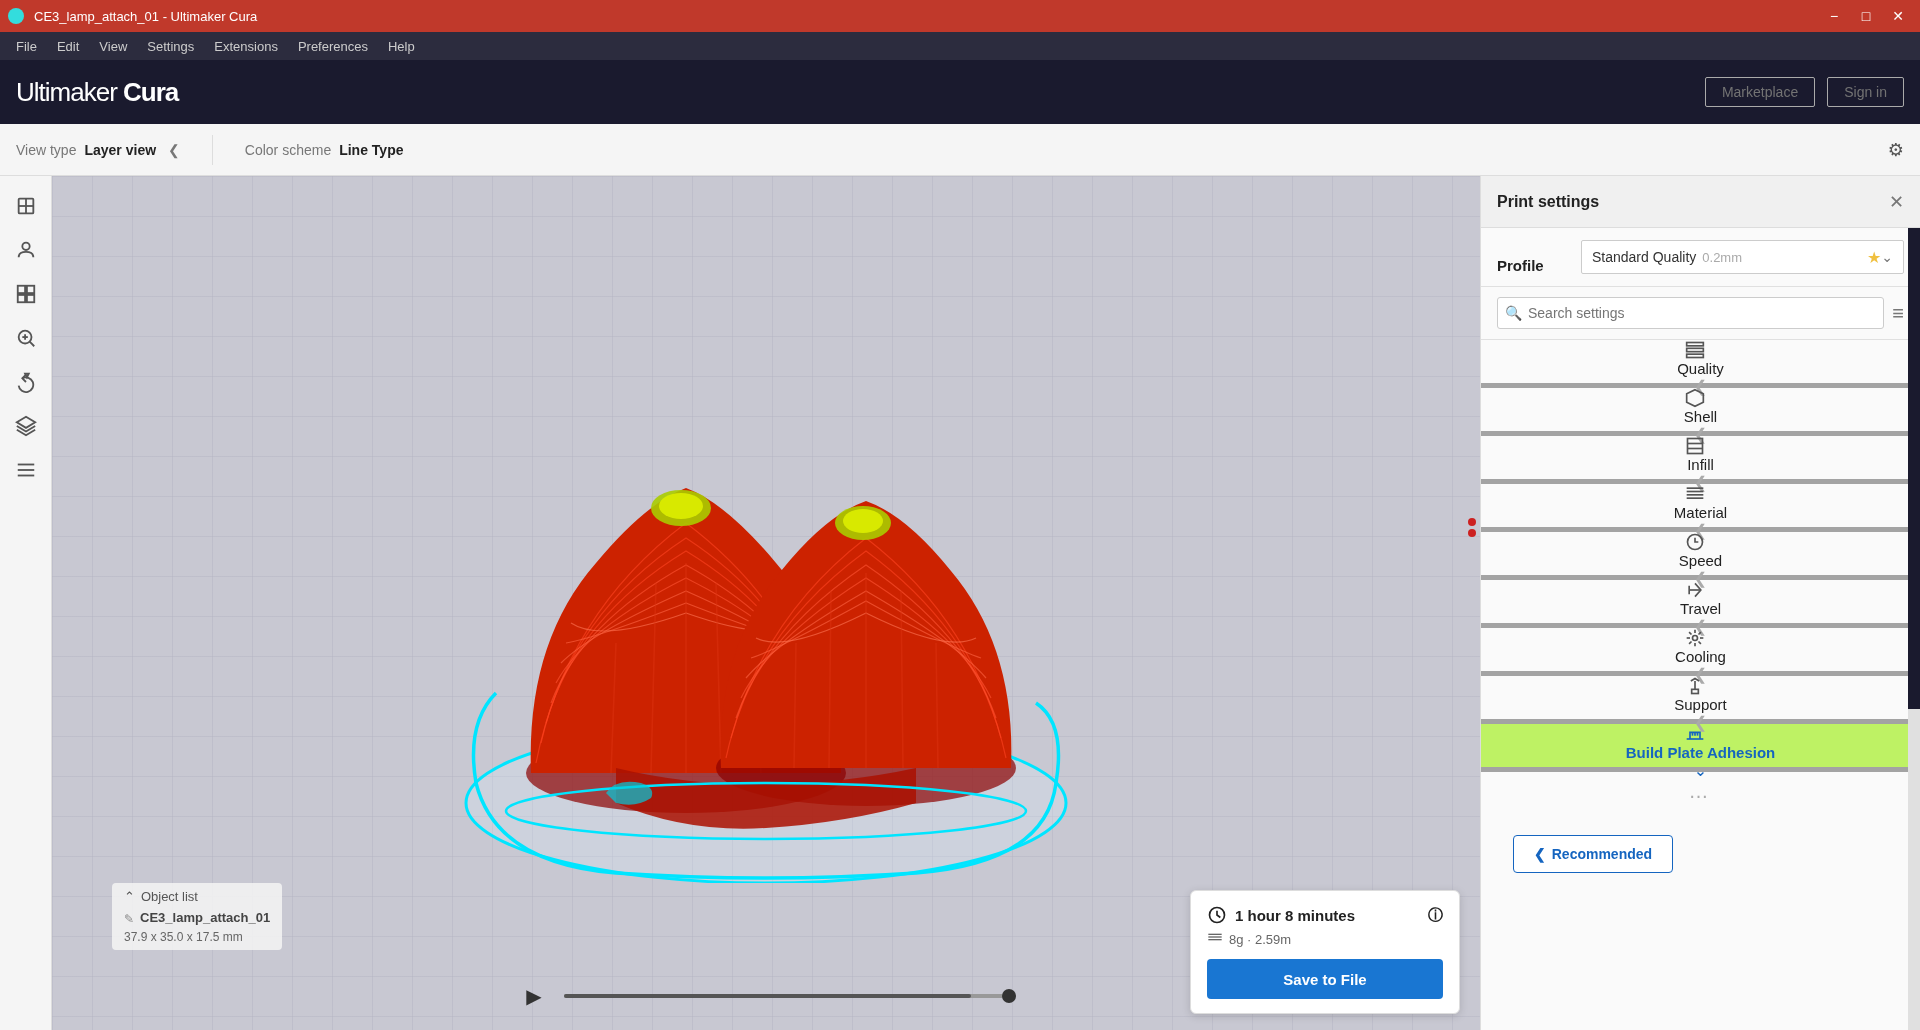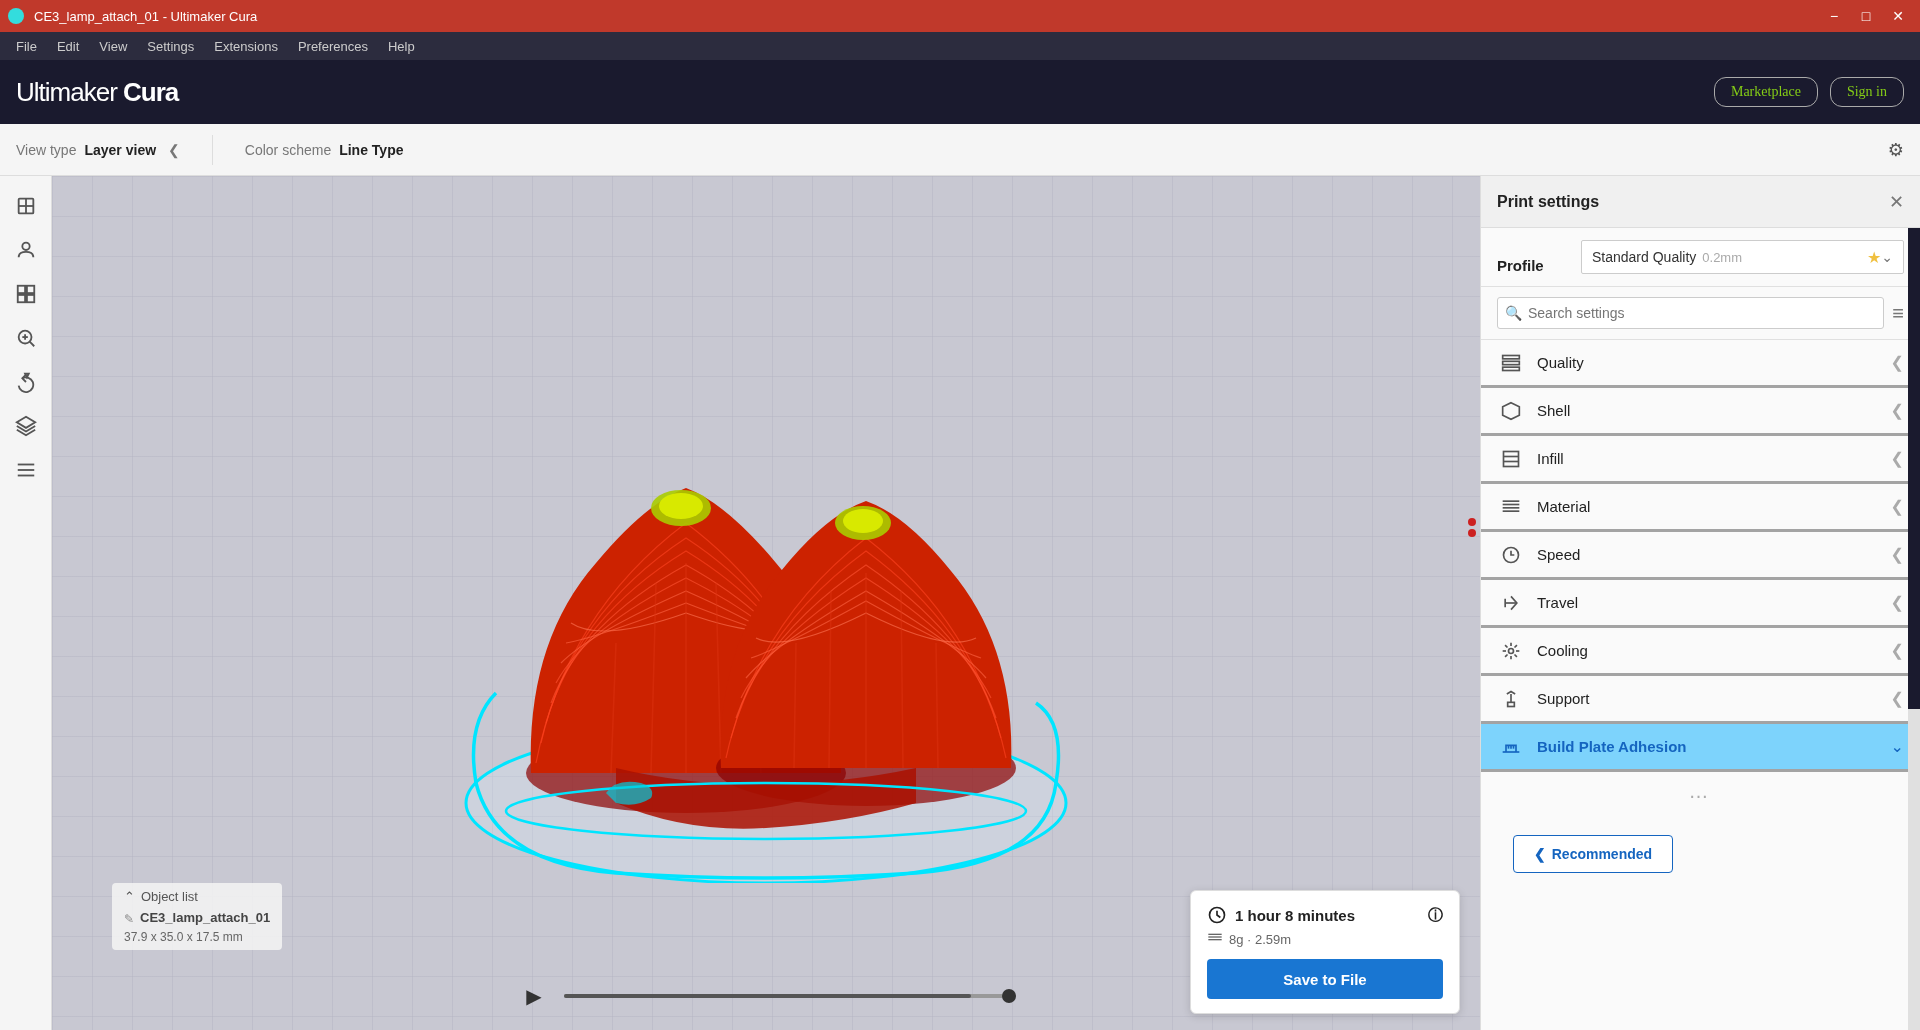--- a/index.html
+++ b/index.html
@@ -77,25 +77,24 @@
     .nav-tab.active {
       color: white;
       border: 1px solid #555;
       background: transparent;
     }
     .toolbar-right { display: flex; gap: 12px; align-items: center; margin-left: auto; }
     .toolbar-btn {
       padding: 6px 16px;
       border: 1px solid #aaa;
       background: transparent;
-      color: #84cc16;
+      color: #737373;
       font-size: 14px;
       cursor: pointer;
-      border-radius: 12px;
-      font-family: Liberation Serif, serif;
+      border-radius: 2px;
     }
 
     
     #viewbar {
       height: 52px;
       background: #f5f5f5;
       border-bottom: 1px solid #ddd;
       display: flex;
       align-items: center;
       padding: 0 16px;
@@ -312,24 +311,25 @@
       color: #999;
       font-size: 14px;
     }
     #search-menu { color: #777; font-size: 20px; cursor: pointer; }
 
     
     #settings-list { flex: 1; overflow-y: auto; }
     .settings-section {
       display: flex;
       align-items: center;
-      padding: 0 16px;
+      padding: 0 33px;
       height: 48px;
-      border-bottom: 3px solid #a3a3a3;
-      cursor: pointer;
+      border-bottom: 5px solid #a3a3a3;
+      cursor: pointer;
+      flex-direction: column;
     }
     .section-icon { width: 28px; height: 28px; display: flex; align-items: center; justify-content: center; color: #555; font-size: 16px; margin-right: 12px; }
     .section-label { font-size: 15px; color: #222; flex: 1; }
     .section-arrow { color: #aaa; font-size: 16px; }
     .section-expanded .section-arrow { color: #1565c0; }
 
     
     #recommended-btn {
       margin: 16px;
       padding: 10px 20px;
@@ -722,21 +722,21 @@
           <svg width="20" height="20" viewBox="0 0 24 24" fill="none" stroke="#555" stroke-width="2">
             <rect x="8" y="16" width="8" height="5"></rect>
             <line x1="12" y1="16" x2="12" y2="6"></line>
             <path d="M7 6 L12 3 L17 6"></path>
           </svg>
         </div>
         <span class="section-label">Support</span>
         <span class="section-arrow">❮</span>
       </div>
 
-      <div class="settings-section section-expanded" style="background:#7dd3fc;">
+      <div class="settings-section section-expanded" style="background:#bef264;">
         <div class="section-icon">
           <svg width="20" height="20" viewBox="0 0 24 24" fill="none" stroke="#1565c0" stroke-width="2">
             <line x1="2" y1="18" x2="22" y2="18"></line>
             <path d="M6 18 L6 10 L18 10 L18 18"></path>
             <line x1="9" y1="10" x2="9" y2="14"></line>
             <line x1="12" y1="10" x2="12" y2="14"></line>
             <line x1="15" y1="10" x2="15" y2="14"></line>
           </svg>
         </div>
         <span class="section-label" style="color:#1565c0;font-weight:600;">Build Plate Adhesion</span>

